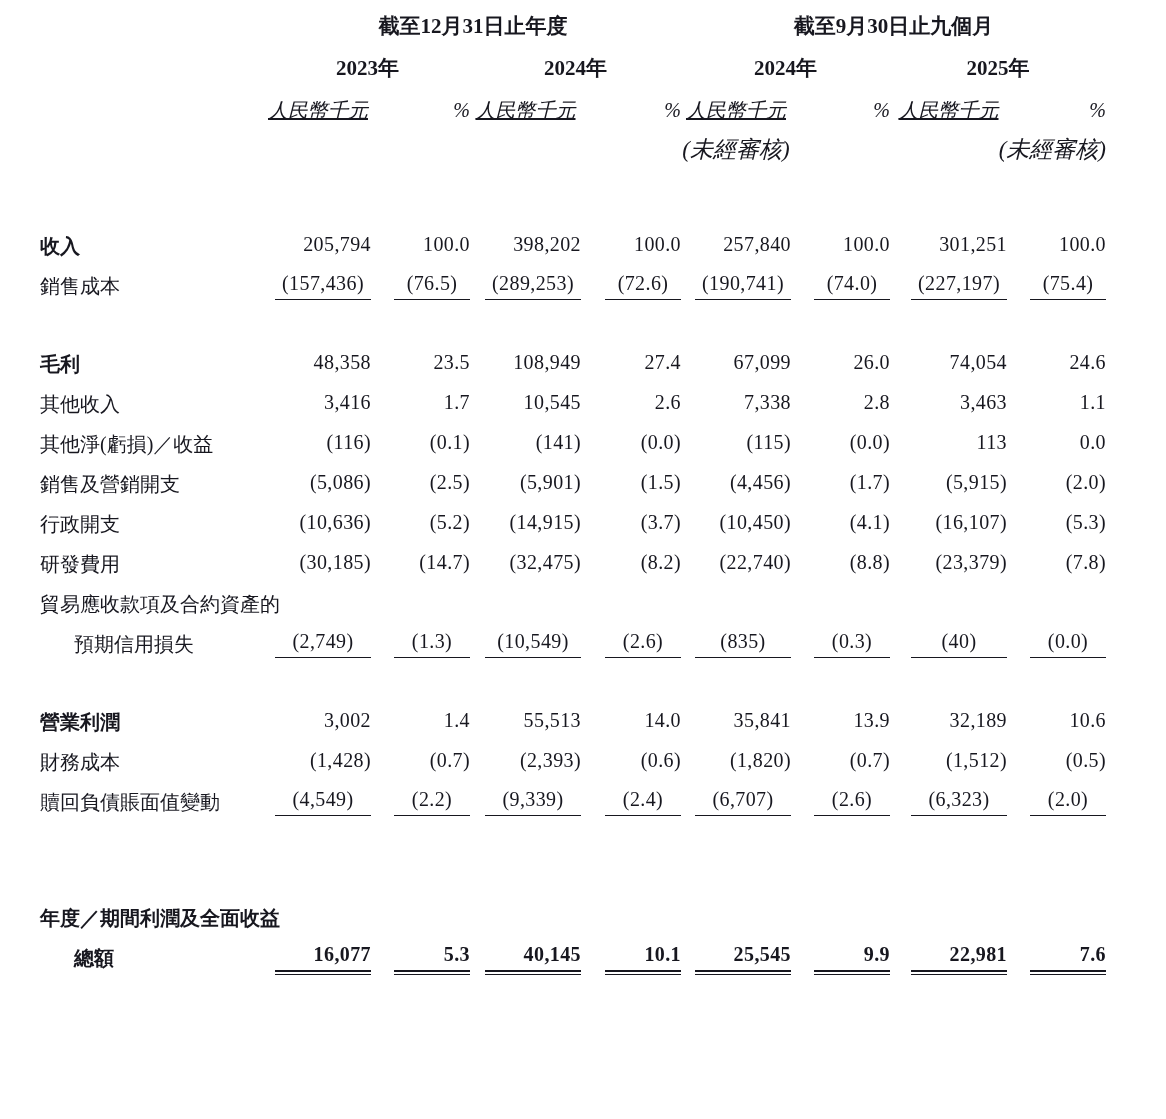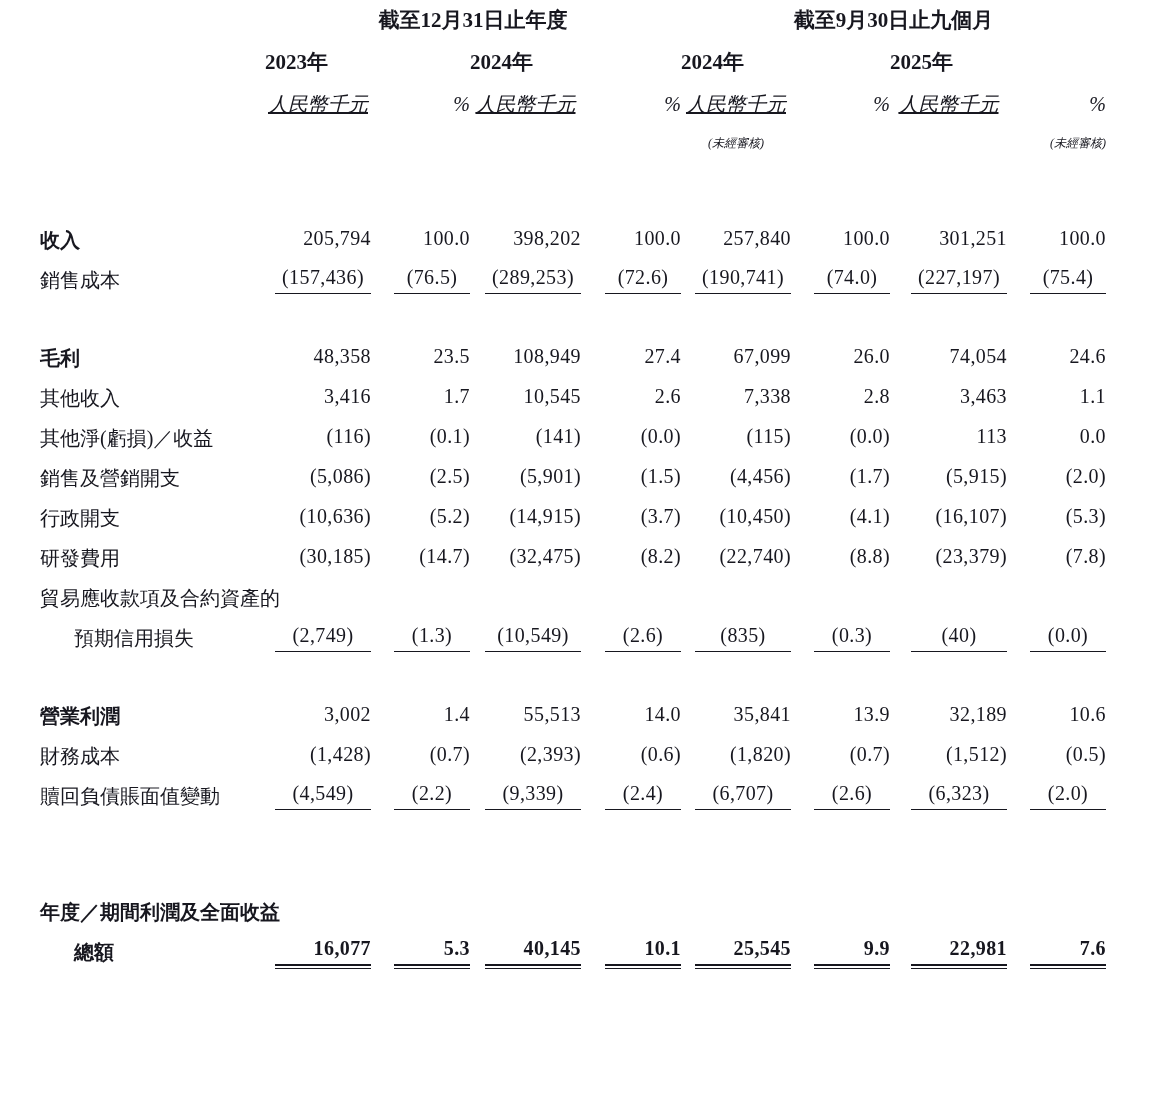--- a/index.html
+++ b/index.html
@@ -5,21 +5,21 @@
   html, body { margin: 0; padding: 0; }
   .page {
     position: relative;
     width: 1166px;
     height: 1119px;
     background: #ffffff;
     color: #17171f;
     font-family: "Liberation Serif", "DejaVu Serif", serif;
     overflow: hidden;
     box-sizing: border-box;
-    padding-top: 0;
+    padding-top: 6px;
   }
   table.fin {
     border-collapse: collapse;
     table-layout: fixed;
     margin-left: 40px;
     width: 1066px;
   }
   td { padding: 0; vertical-align: bottom; }
 
   
@@ -28,25 +28,25 @@
   col.c-p1 { width: 99px; }
   col.c-a2 { width: 111px; }
   col.c-p2 { width: 100px; }
   col.c-a3 { width: 110px; }
   col.c-p3 { width: 99px; }
   col.c-a4 { width: 117px; }
   col.c-p4 { width: 99px; }
 
   
   tr.hdr-group td { height: 40px; font-size: 21px; font-weight: bold; text-align: center; vertical-align: middle; }
-  tr.hdr-year td  { height: 44px; font-size: 21px; font-weight: bold; vertical-align: middle; }
+  tr.hdr-year td  { height: 44px; font-size: 21px; font-weight: bold; text-align: center; vertical-align: middle; }
   tr.hdr-unit td  { height: 40px; font-size: 20px; font-style: italic; vertical-align: middle; }
   tr.hdr-unit td.unit { text-align: center; text-decoration: underline; }
   tr.hdr-unit td.pct  { text-align: right; }
-  tr.hdr-unaud td { height: 38px; font-size: 12px; font-style: italic; vertical-align: middle; }
+  tr.hdr-unaud td { height: 38px; font-size: 23px; font-style: italic; vertical-align: middle; }
   tr.hdr-unaud td.center { text-align: center; }
   tr.hdr-unaud td.right  { text-align: right; }
   tr.hdr-spacer td { height: 52px; }
 
   
   tr.data-row td { height: 40px; font-size: 20px; }
   td.lbl { text-align: left; white-space: nowrap; }
   td.lbl.indent { padding-left: 34px; }
   td.lbl.b { font-weight: bold; }
   td.num { text-align: right; letter-spacing: 0.4px; }

